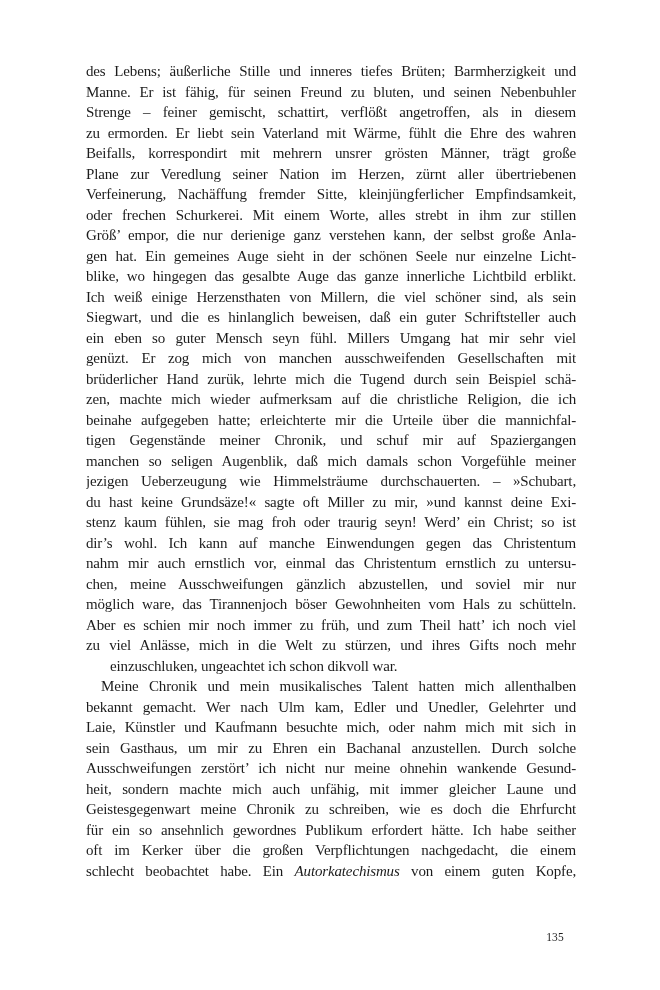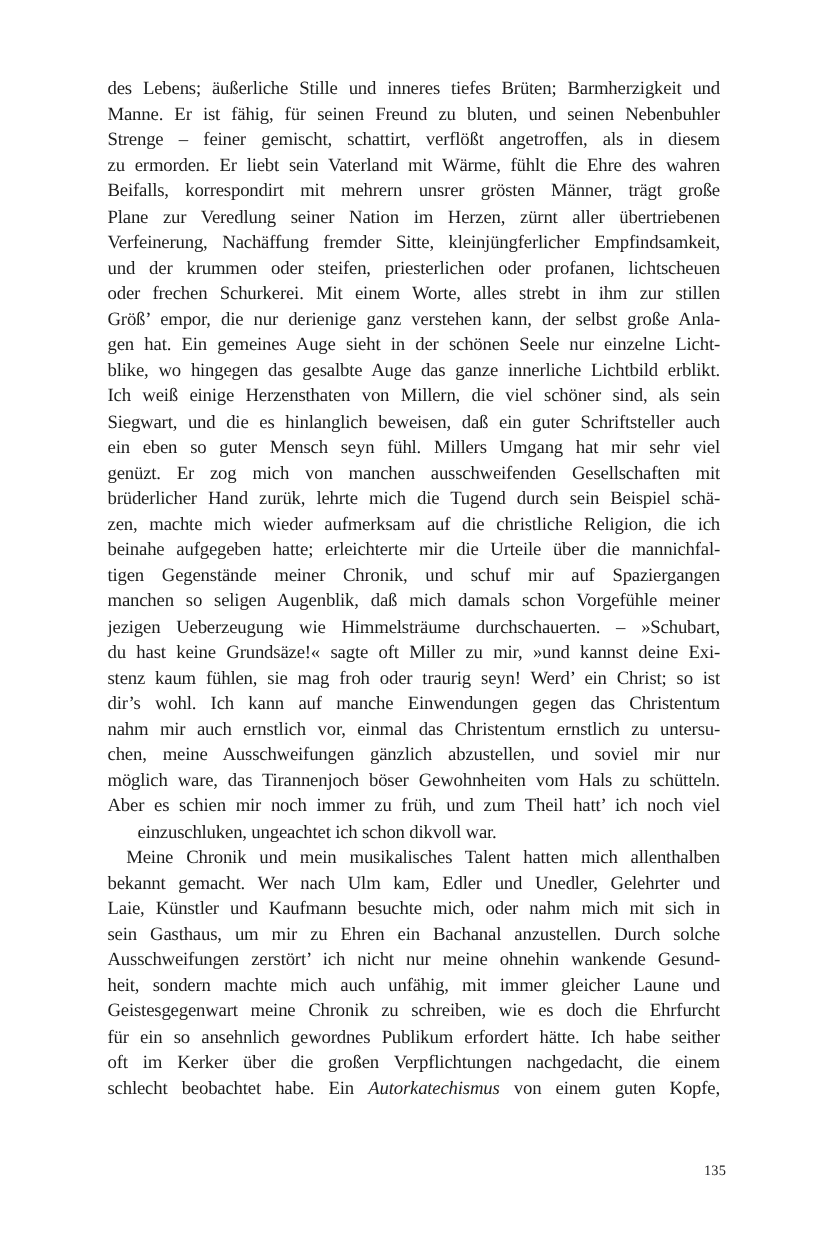--- a/index.html
+++ b/index.html
@@ -40,42 +40,41 @@
     margin-left: 24px;
   }
   .line.indent {
     text-indent: 15px;
   }
   .line em {
     font-style: italic;
   }
   .page-number {
     position: absolute;
-    right: 79px;
+    right: 96px;
     top: 930px;
     font-size: 11.5px;
     line-height: 14px;
     letter-spacing: 0.2px;
     text-align: center;
   }
 </style>
 </head>
 <body>
 
 <div class="book-page">
   <div class="page-text">
       <div class="paragraph">
         <div class="line"><span>des Lebens; äußerliche Stille und inneres tiefes Brüten; Barmherzigkeit und</span></div>
         <div class="line"><span>Manne. Er ist fähig, für seinen Freund zu bluten, und seinen Nebenbuhler</span></div>
         <div class="line"><span>Strenge – feiner gemischt, schattirt, verflößt angetroffen, als in diesem</span></div>
         <div class="line"><span>zu ermorden. Er liebt sein Vaterland mit Wärme, fühlt die Ehre des wahren</span></div>
         <div class="line"><span>Beifalls, korrespondirt mit mehrern unsrer grösten Männer, trägt große</span></div>
         <div class="line"><span>Plane zur Veredlung seiner Nation im Herzen, zürnt aller übertriebenen</span></div>
         <div class="line"><span>Verfeinerung, Nachäffung fremder Sitte, kleinjüngferlicher Empfindsamkeit,</span></div>
-        <div class="line"><span>und der krummen oder steifen, priesterlichen oder profanen, lichtscheuen</span></div>
         <div class="line"><span>oder frechen Schurkerei. Mit einem Worte, alles strebt in ihm zur stillen</span></div>
         <div class="line"><span>Größ’ empor, die nur derienige ganz verstehen kann, der selbst große Anla-</span></div>
         <div class="line"><span>gen hat. Ein gemeines Auge sieht in der schönen Seele nur einzelne Licht-</span></div>
         <div class="line"><span>blike, wo hingegen das gesalbte Auge das ganze innerliche Lichtbild erblikt.</span></div>
         <div class="line"><span>Ich weiß einige Herzensthaten von Millern, die viel schöner sind, als sein</span></div>
         <div class="line"><span>Siegwart, und die es hinlanglich beweisen, daß ein guter Schriftsteller auch</span></div>
         <div class="line"><span>ein eben so guter Mensch seyn fühl. Millers Umgang hat mir sehr viel</span></div>
         <div class="line"><span>genüzt. Er zog mich von manchen ausschweifenden Gesellschaften mit</span></div>
         <div class="line"><span>brüderlicher Hand zurük, lehrte mich die Tugend durch sein Beispiel schä-</span></div>
         <div class="line"><span>zen, machte mich wieder aufmerksam auf die christliche Religion, die ich</span></div>
@@ -83,20 +82,21 @@
         <div class="line"><span>tigen Gegenstände meiner Chronik, und schuf mir auf Spaziergangen</span></div>
         <div class="line"><span>manchen so seligen Augenblik, daß mich damals schon Vorgefühle meiner</span></div>
         <div class="line"><span>jezigen Ueberzeugung wie Himmelsträume durchschauerten. – »Schubart,</span></div>
         <div class="line"><span>du hast keine Grundsäze!« sagte oft Miller zu mir, »und kannst deine Exi-</span></div>
         <div class="line"><span>stenz kaum fühlen, sie mag froh oder traurig seyn! Werd’ ein Christ; so ist</span></div>
         <div class="line"><span>dir’s wohl. Ich kann auf manche Einwendungen gegen das Christentum</span></div>
         <div class="line"><span>nahm mir auch ernstlich vor, einmal das Christentum ernstlich zu untersu-</span></div>
         <div class="line"><span>chen, meine Ausschweifungen gänzlich abzustellen, und soviel mir nur</span></div>
         <div class="line"><span>möglich ware, das Tirannenjoch böser Gewohnheiten vom Hals zu schütteln.</span></div>
         <div class="line"><span>Aber es schien mir noch immer zu früh, und zum Theil hatt’ ich noch viel</span></div>
+        <div class="line"><span>zu viel Anlässe, mich in die Welt zu stürzen, und ihres Gifts noch mehr</span></div>
         <div class="line flush"><span>einzuschluken, ungeachtet ich schon dikvoll war.</span></div>
       </div>
       <div class="paragraph">
         <div class="line indent"><span>Meine Chronik und mein musikalisches Talent hatten mich allenthalben</span></div>
         <div class="line"><span>bekannt gemacht. Wer nach Ulm kam, Edler und Unedler, Gelehrter und</span></div>
         <div class="line"><span>Laie, Künstler und Kaufmann besuchte mich, oder nahm mich mit sich in</span></div>
         <div class="line"><span>sein Gasthaus, um mir zu Ehren ein Bachanal anzustellen. Durch solche</span></div>
         <div class="line"><span>Ausschweifungen zerstört’ ich nicht nur meine ohnehin wankende Gesund-</span></div>
         <div class="line"><span>heit, sondern machte mich auch unfähig, mit immer gleicher Laune und</span></div>
         <div class="line"><span>Geistesgegenwart meine Chronik zu schreiben, wie es doch die Ehrfurcht</span></div>

